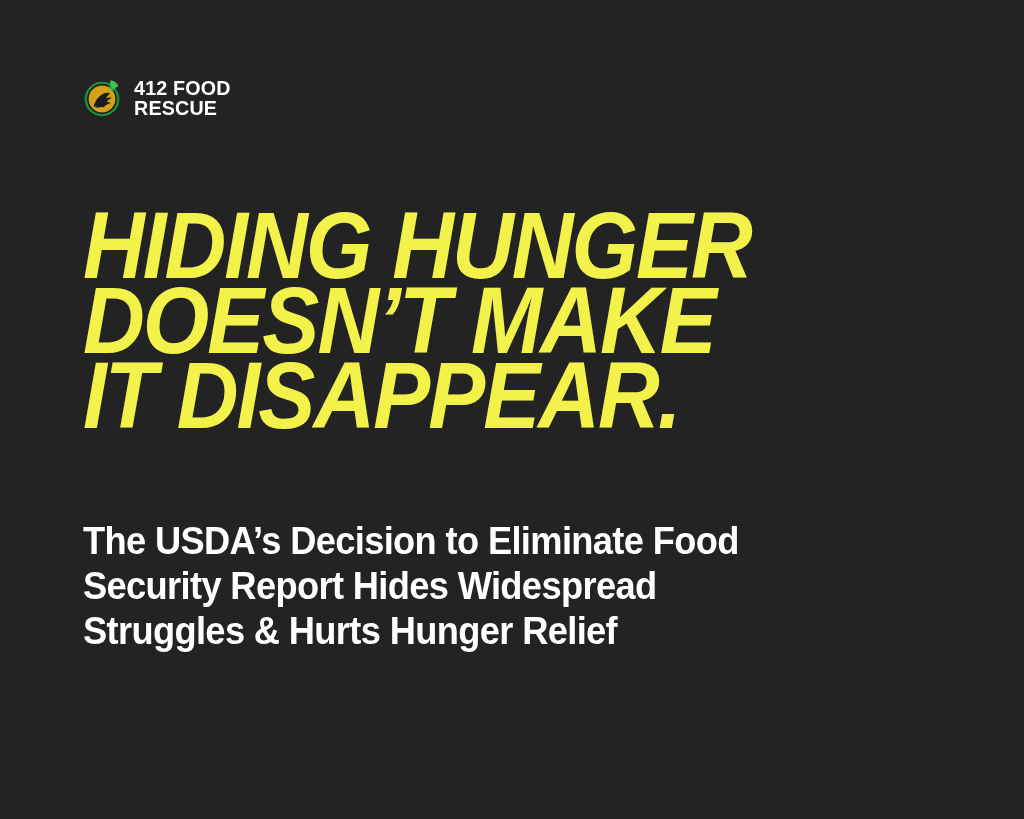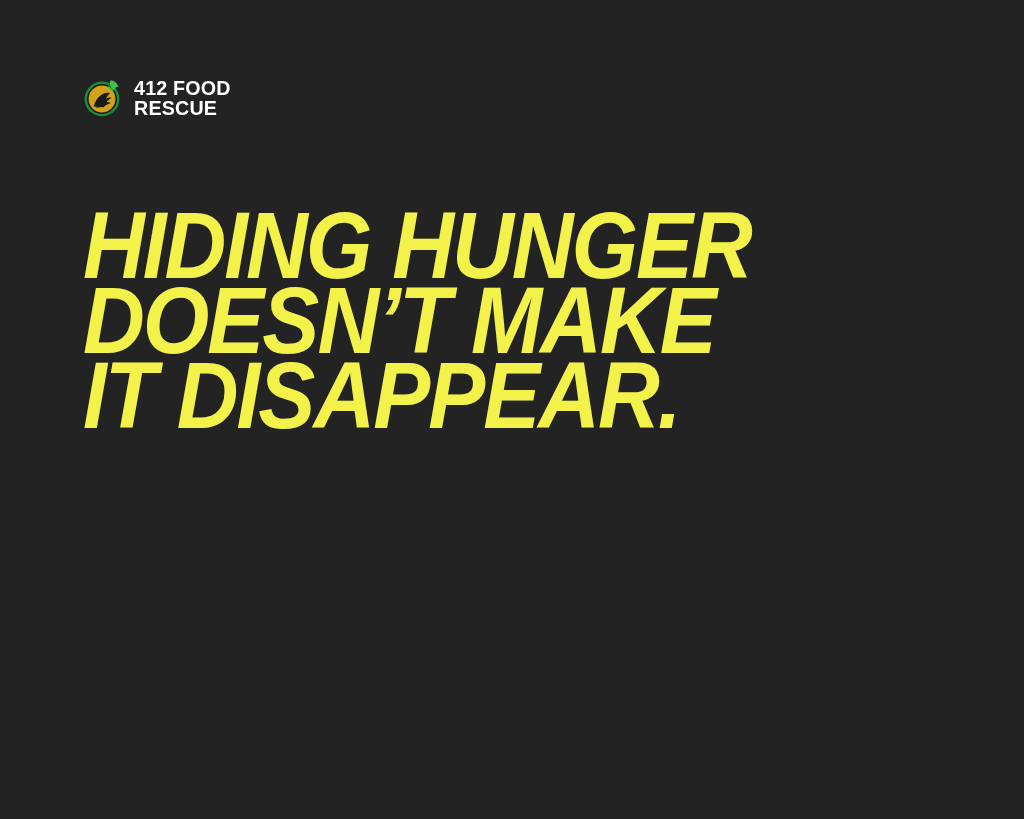--- a/index.html
+++ b/index.html
@@ -139,14 +139,19 @@
       <span class="wm-line">RESCUE</span>
     </span>
   </div>
 
   <div class="headline">
     <div class="hl-line">HIDING HUNGER</div>
     <div class="hl-line">DOESN’T MAKE</div>
     <div class="hl-line">IT DISAPPEAR.</div>
   </div>
 
+  <div class="subheading">
+    <div class="sub-line">The USDA’s Decision to Eliminate Food</div>
+    <div class="sub-line">Security Report Hides Widespread</div>
+    <div class="sub-line">Struggles &amp; Hurts Hunger Relief</div>
+  </div>
 
 </div>
 
 </body></html>

